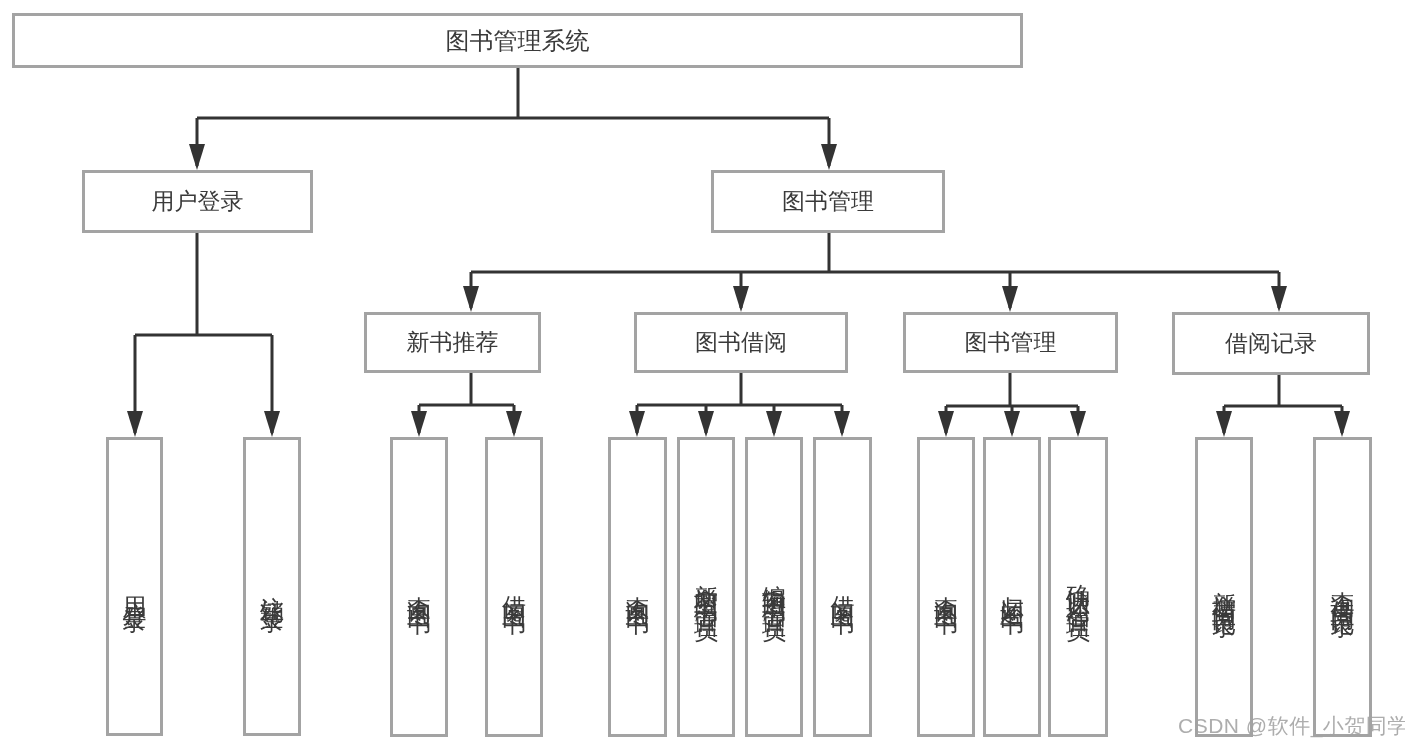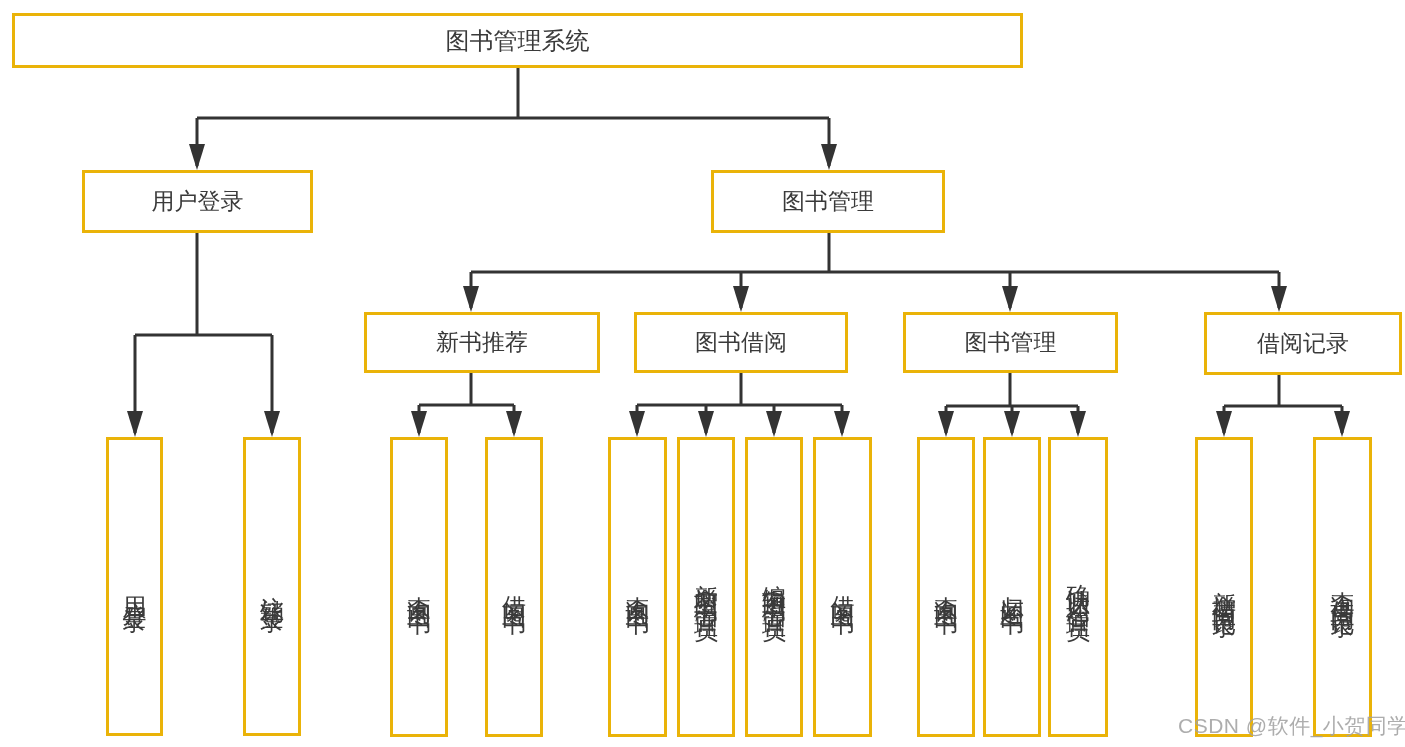--- a/index.html
+++ b/index.html
@@ -13,21 +13,21 @@
   }
   .connectors {
     position: absolute;
     left: 0; top: 0;
     width: 1405px; height: 747px;
   }
   .node {
     position: absolute;
     box-sizing: border-box;
     background: #ffffff;
-    border: 3px solid #eab308;
+    border: 3px solid #a3a3a3;
     display: flex;
     align-items: center;
     justify-content: center;
     color: #3a3a3a;
     font-size: 23px;
     text-align: center;
     white-space: nowrap;
   }
   .node.root { font-size: 24px; }
   .node.leaf {
@@ -92,24 +92,24 @@
       <polygon points="1216,411 1232,411 1224,437"></polygon>
       <polygon points="1334,411 1350,411 1342,437"></polygon>
     </g>
   </svg>
 
   <div class="node root" style="left:12px; top:13px; width:1011px; height:55px;">图书管理系统</div>
 
   <div class="node" style="left:82px; top:170px; width:231px; height:63px;">用户登录</div>
   <div class="node" style="left:711px; top:170px; width:234px; height:63px;">图书管理</div>
 
-  <div class="node" style="left:364px; top:312px; width:236px; height:61px;text-align:right;">新书推荐</div>
+  <div class="node" style="left:364px; top:312px; width:177px; height:61px;text-align:right;">新书推荐</div>
   <div class="node" style="left:634px; top:312px; width:214px; height:61px;text-align:center;">图书借阅</div>
   <div class="node" style="left:903px; top:312px; width:215px; height:61px;">图书管理</div>
-  <div class="node" style="left:1172px; top:312px; width:198px; height:63px;margin-left:32px;">借阅记录</div>
+  <div class="node" style="left:1172px; top:312px; width:198px; height:63px;">借阅记录</div>
 
   <div class="node leaf" style="left:106px; top:437px; width:57px; height:299px;">用户登录</div>
   <div class="node leaf" style="left:243px; top:437px; width:58px; height:299px;">注销登录</div>
 
   <div class="node leaf" style="left:390px; top:437px; width:58px; height:300px;">查询图书</div>
   <div class="node leaf" style="left:485px; top:437px; width:58px; height:300px;">借阅图书</div>
 
   <div class="node leaf" style="left:608px; top:437px; width:59px; height:300px;">查询图书</div>
   <div class="node leaf" style="left:677px; top:437px; width:58px; height:300px;">新增图书（管理员）</div>
   <div class="node leaf" style="left:745px; top:437px; width:58px; height:300px;">编辑图书（管理员）</div>

